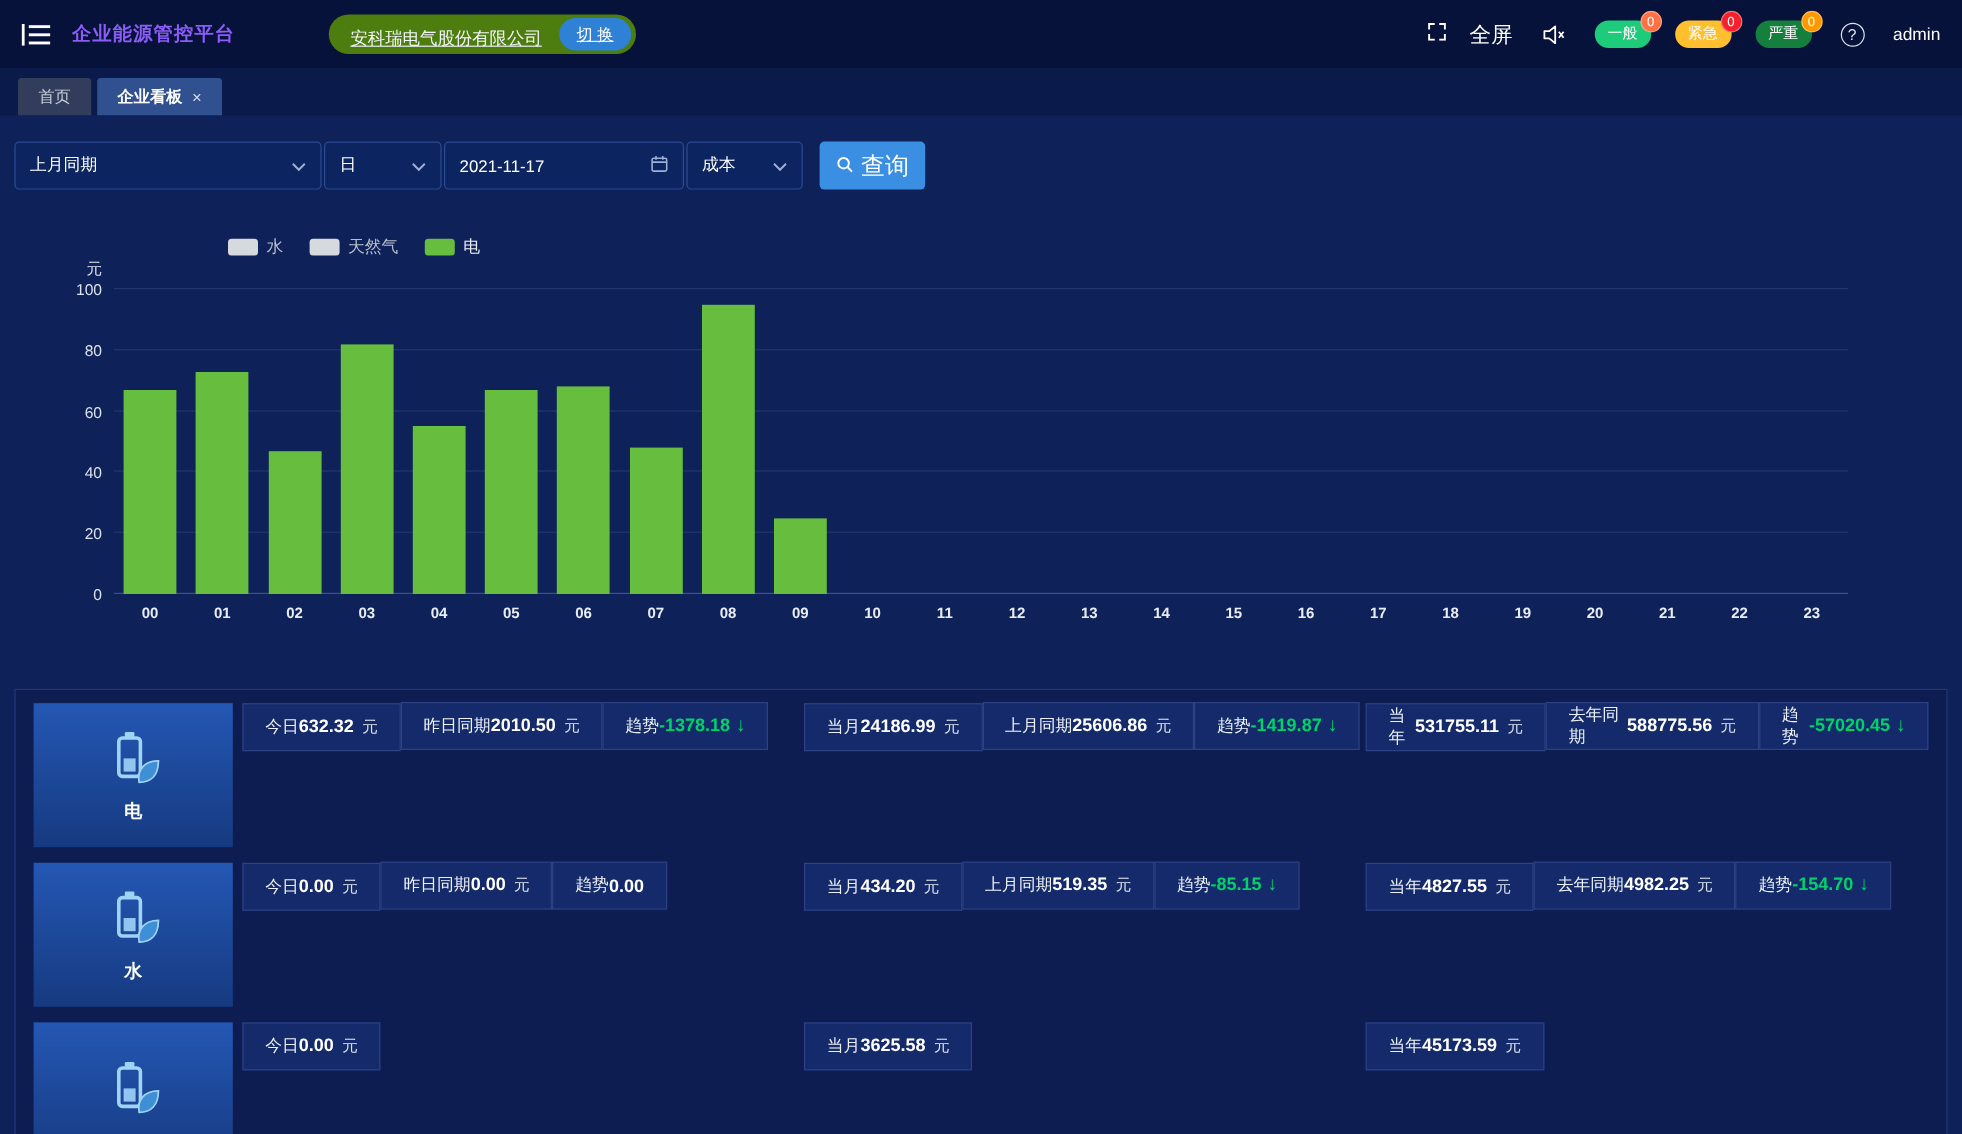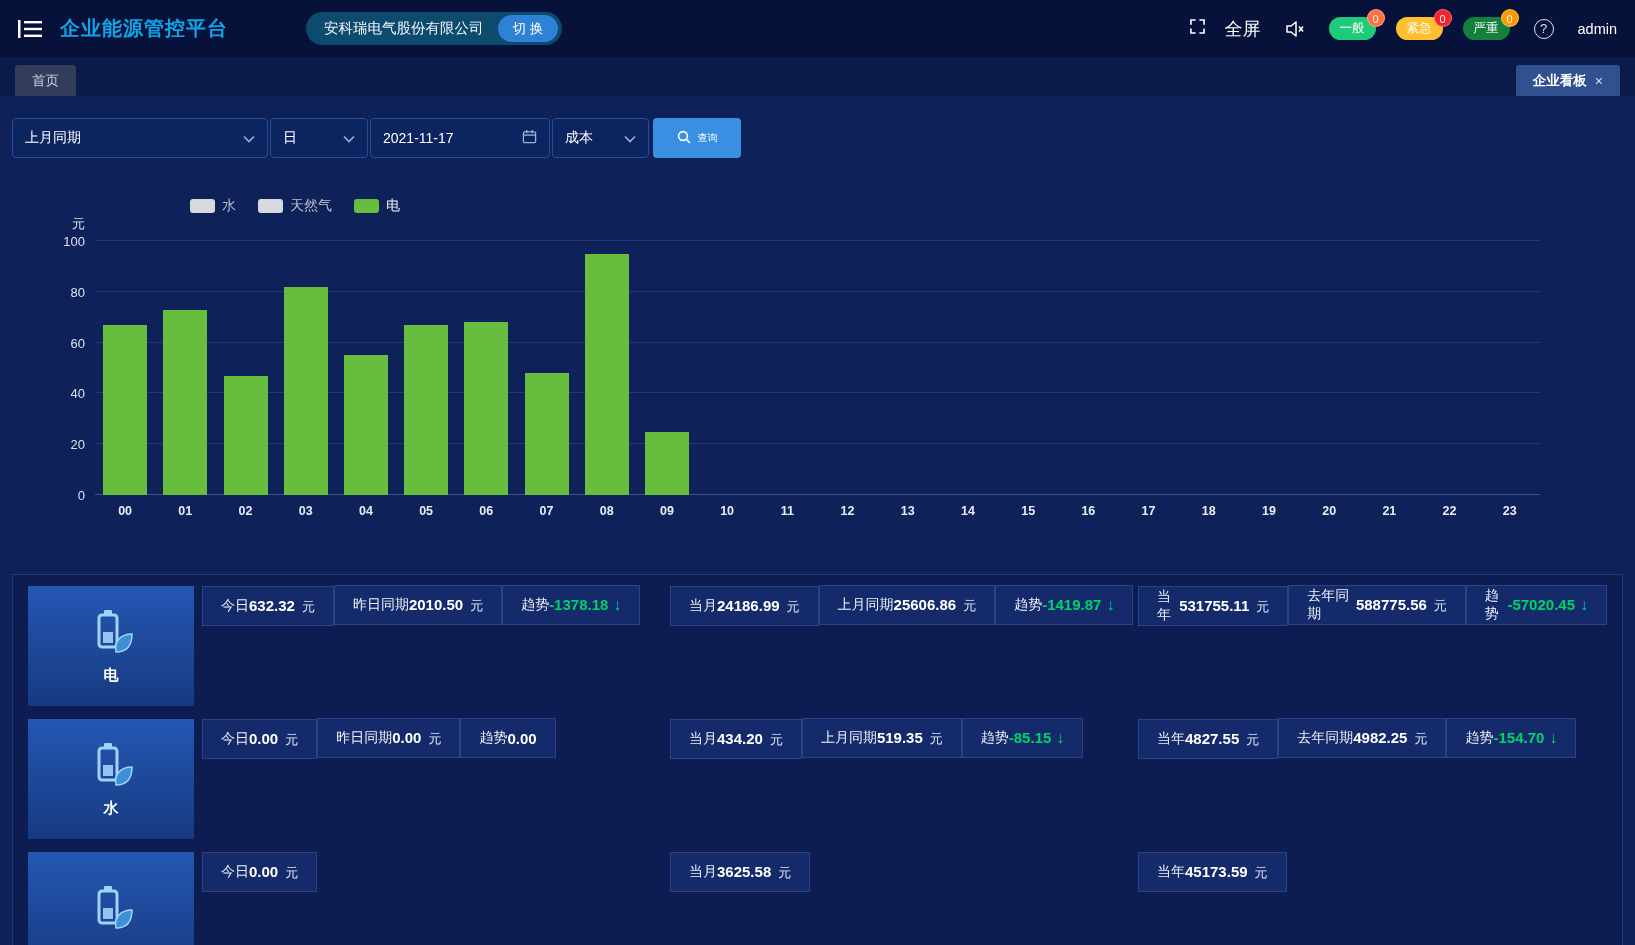--- a/index.html
+++ b/index.html
@@ -2,44 +2,44 @@
 <html><head>
 <meta charset="utf-8">
 <style>
   * { margin:0; padding:0; box-sizing:border-box; }
   html,body { width:1635px; height:945px; overflow:hidden; }
   body { background:#0f2159; font-family:"Liberation Sans","DejaVu Sans",sans-serif; color:#e8edf5; position:relative; }
 
   
   .header { height:57px; background:#061239; display:flex; align-items:center; padding:0 18px; }
   .burger { width:26px; height:22px; cursor:pointer; display:flex; align-items:center; }
-  .app-title { font-size:20px; font-weight:bold; color:#0ea5e9; margin-left:16px; letter-spacing:1px; white-space:nowrap; }
-  .company-pill { margin-left:78px; display:flex; align-items:center; background:#0c4a6e; border-radius:17px; padding:3px 4px 3px 18px; gap:14px; height:33px; }
+  .app-title { font-size:16px; font-weight:bold; color:#8b5cf6; margin-left:16px; letter-spacing:1px; white-space:nowrap; }
+  .company-pill { margin-left:78px; display:flex; align-items:flex-end; background:#4d7c0f; border-radius:17px; padding:3px 4px 3px 18px; gap:14px; height:33px;text-decoration:underline; }
   .company-name { font-size:14.5px; color:#f2f5fa; white-space:nowrap; }
   .switch-btn { background:#2e81d4; color:#fff; font-size:13.5px; border:none; border-radius:14px; padding:0 15px; height:27px; cursor:pointer; font-family:inherit; white-space:nowrap; }
   .header-right { margin-left:auto; display:flex; align-items:center; gap:24px; }
   .fullscreen { display:flex; align-items:center; gap:20px; color:#fff; font-size:18px; cursor:pointer; white-space:nowrap; }
   .mute { cursor:pointer; display:flex; align-items:center; }
   .alarm-group { display:flex; gap:20px; align-items:center; }
   .alarm-pill { position:relative; font-size:12.5px; color:#fff; padding:0 11px; height:23px; line-height:23px; border-radius:12px; cursor:pointer; white-space:nowrap; }
   .alarm-badge { position:absolute; top:-8px; right:-9px; min-width:18px; height:18px; border-radius:9px; font-size:11px; line-height:18px; text-align:center; color:#fff; padding:0 4px; border:1px solid rgba(255,255,255,0.35); }
   .help-circle { width:20px; height:20px; border:1.5px solid #dfe5ef; border-radius:50%; text-align:center; line-height:18px; font-size:13px; color:#dfe5ef; cursor:pointer; }
   .username { color:#fff; font-size:14.5px; cursor:pointer; }
 
   
-  .tabstrip { height:39px; background:#0a1a4a; display:flex; align-items:flex-end; padding:0 15px; gap:5px;justify-content:space-between; }
+  .tabstrip { height:39px; background:#0a1a4a; display:flex; align-items:flex-end; padding:0 15px; gap:5px; }
   .tab { height:31px; display:flex; align-items:center; gap:8px; padding:0 17px; font-size:13.5px; background:#323d5c; color:#c7cedb; border-radius:3px 3px 0 0; cursor:pointer; white-space:nowrap; }
   .tab.active { background:#30508f; color:#fff; font-weight:bold; }
   .tab-close { font-size:14px; color:#d6dded; font-weight:normal; cursor:pointer; }
 
   
   .filters { display:flex; gap:2px; padding:22px 12px 0; align-items:center; }
   .select { display:flex; align-items:center; justify-content:space-between; gap:10px; background:#0c2460; border:1px solid #2b4b95; border-radius:4px; height:40px; padding:0 12px; font-size:14px; color:#fff; cursor:pointer; }
-  .w-site { width:256px; } .w-period { width:98px; } .w-date { width:180px; } .w-metric { width:97px; }
-  .query-btn { width:88px; height:40px; margin-left:2px; background:#3a8fe2; border:none; border-radius:4px; display:flex; align-items:center; justify-content:center; gap:7px; color:#fff; font-size:10px; cursor:pointer; font-family:inherit; }
+  .w-site { width:256px; } .w-period { width:98px; } .w-date { width:200px; } .w-metric { width:97px; }
+  .query-btn { width:88px; height:40px; margin-left:12px; background:#3a8fe2; border:none; border-radius:4px; display:flex; align-items:center; justify-content:center; gap:7px; color:#fff; font-size:20px; cursor:pointer; font-family:inherit; }
 
   
   .chart-area { position:relative; margin-top:18px; height:370px; }
   .legend { position:absolute; top:21px; left:190px; display:flex; gap:22px; align-items:center; }
   .legend-item { display:flex; gap:7px; align-items:center; font-size:14px; cursor:pointer; }
   .legend-chip { width:25px; height:14px; border-radius:3px; }
   .plot { position:absolute; left:95px; top:65px; width:1445px; height:254px; }
   .unit-label { position:absolute; right:calc(100% + 10px); top:-26px; width:40px; text-align:right; font-size:13px; color:#dbe2ee; }
   .gridline { position:absolute; left:0; right:0; height:1px; background:rgba(125,150,205,0.18); }
   .gridline.axis-line { background:#3a4f8e; }

